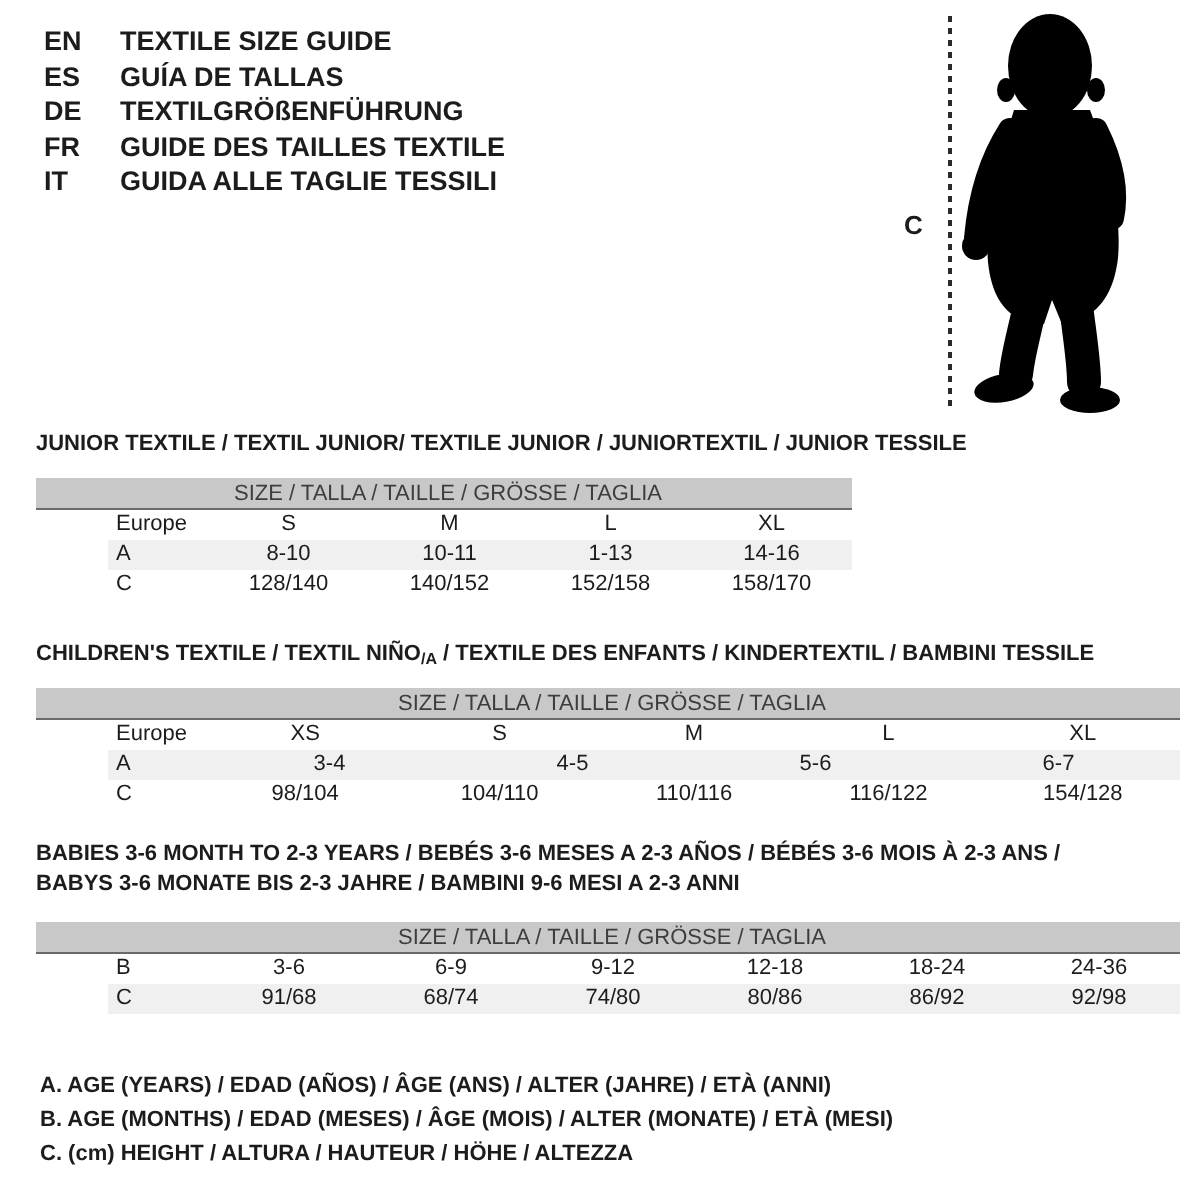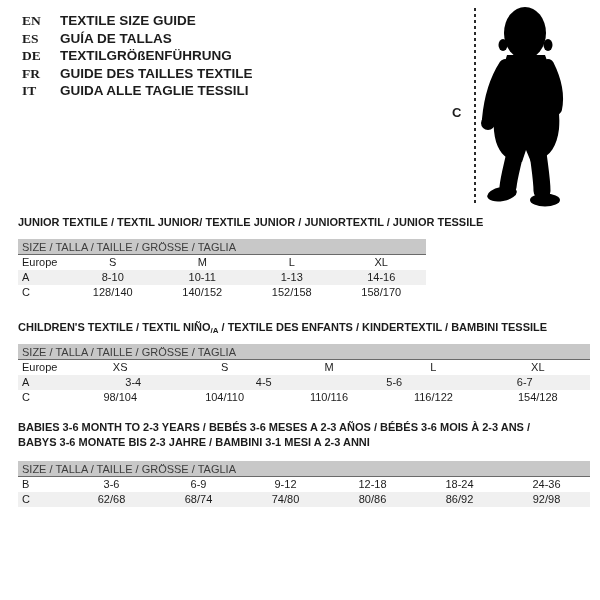--- a/index.html
+++ b/index.html
@@ -4,38 +4,38 @@
 <style>
   * { margin:0; padding:0; box-sizing:border-box; }
   html,body { background:#ffffff; }
   .page {
     position:relative; width:600px; height:600px; background:#ffffff;
     font-family:"Liberation Sans", sans-serif; color:#1c1c1c; overflow:hidden;
   }
   
   .lang-block { position:absolute; left:22px; top:12px; }
   .lang-row { display:flex; height:17.5px; line-height:17.5px; font-size:13.5px; font-weight:bold; }
-  .lang-code { width:38px;font-family:Liberation Serif, serif; }
+  .lang-code { width:38px; }
   
   .measure-line {
     position:absolute; left:474px; top:8px; width:2px; height:197px;
     background:repeating-linear-gradient(to bottom, #2a2a2a 0 3px, transparent 3px 6px);
   }
   .figure-label { position:absolute; left:452px; top:105px; font-size:13px; font-weight:bold; }
   .baby-svg { position:absolute; left:479px; top:3px; width:114px; height:204px; }
   
   .section-heading { position:absolute; left:18px; font-size:11px; font-weight:bold; line-height:15px; white-space:nowrap; }
   .subscript { font-size:8px; vertical-align:-2px; }
   
   .table { position:absolute; left:18px; font-size:11px; }
   .size-bar {
     height:16px; line-height:16px; background:#c8c8c8; color:#3d3d3d;
-    padding-left:4px; border-bottom:1px solid #6a6a6a;
+    padding-left:4px; border-bottom:1px solid #6a6a6a;text-align:center;
   }
-  .trow { display:flex; height:15px; line-height:15px; }
+  .trow { display:flex; height:15px; line-height:15px;margin-left:36px; }
   .trow.alt { background:#f0f0f0; }
   .lbl { width:50px; padding-left:4px; }
   .c { flex:1; text-align:center; }
   
   .footnotes { position:absolute; left:20px; top:535px; }
   .footnote { height:16.8px; line-height:16.8px; font-size:11px; font-weight:bold; white-space:nowrap; }
 </style>
 </head>
 <body>
 
@@ -133,38 +133,43 @@
       <span class="c">98/104</span>
       <span class="c">104/110</span>
       <span class="c">110/116</span>
       <span class="c">116/122</span>
       <span class="c">154/128</span>
     </div>
   </div>
 
   <div class="section-heading" style="top:420px;">
     <div>BABIES 3-6 MONTH TO 2-3 YEARS / BEBÉS 3-6 MESES A 2-3 AÑOS / BÉBÉS 3-6 MOIS À 2-3 ANS /</div>
-    <div>BABYS 3-6 MONATE BIS 2-3 JAHRE / BAMBINI 3-1 MESI A 2-3 ANNI</div>
+    <div>BABYS 3-6 MONATE BIS 2-3 JAHRE / BAMBINI 9-6 MESI A 2-3 ANNI</div>
   </div>
   <div class="table" style="top:461px; width:572px;">
     <div class="size-bar">SIZE / TALLA / TAILLE / GRÖSSE / TAGLIA</div>
     <div class="trow">
       <span class="lbl">B</span>
       <span class="c">3-6</span>
       <span class="c">6-9</span>
       <span class="c">9-12</span>
       <span class="c">12-18</span>
       <span class="c">18-24</span>
       <span class="c">24-36</span>
     </div>
     <div class="trow alt">
       <span class="lbl">C</span>
-      <span class="c">62/68</span>
+      <span class="c">91/68</span>
       <span class="c">68/74</span>
       <span class="c">74/80</span>
       <span class="c">80/86</span>
       <span class="c">86/92</span>
       <span class="c">92/98</span>
     </div>
   </div>
 
+  <div class="footnotes">
+    <div class="footnote">A. AGE (YEARS) / EDAD (AÑOS) / ÂGE (ANS) / ALTER (JAHRE) / ETÀ (ANNI)</div>
+    <div class="footnote">B. AGE (MONTHS) / EDAD (MESES) / ÂGE (MOIS) / ALTER (MONATE) / ETÀ (MESI)</div>
+    <div class="footnote">C. (cm) HEIGHT / ALTURA / HAUTEUR / HÖHE / ALTEZZA</div>
+  </div>
 
 </div>
 
 </body></html>

